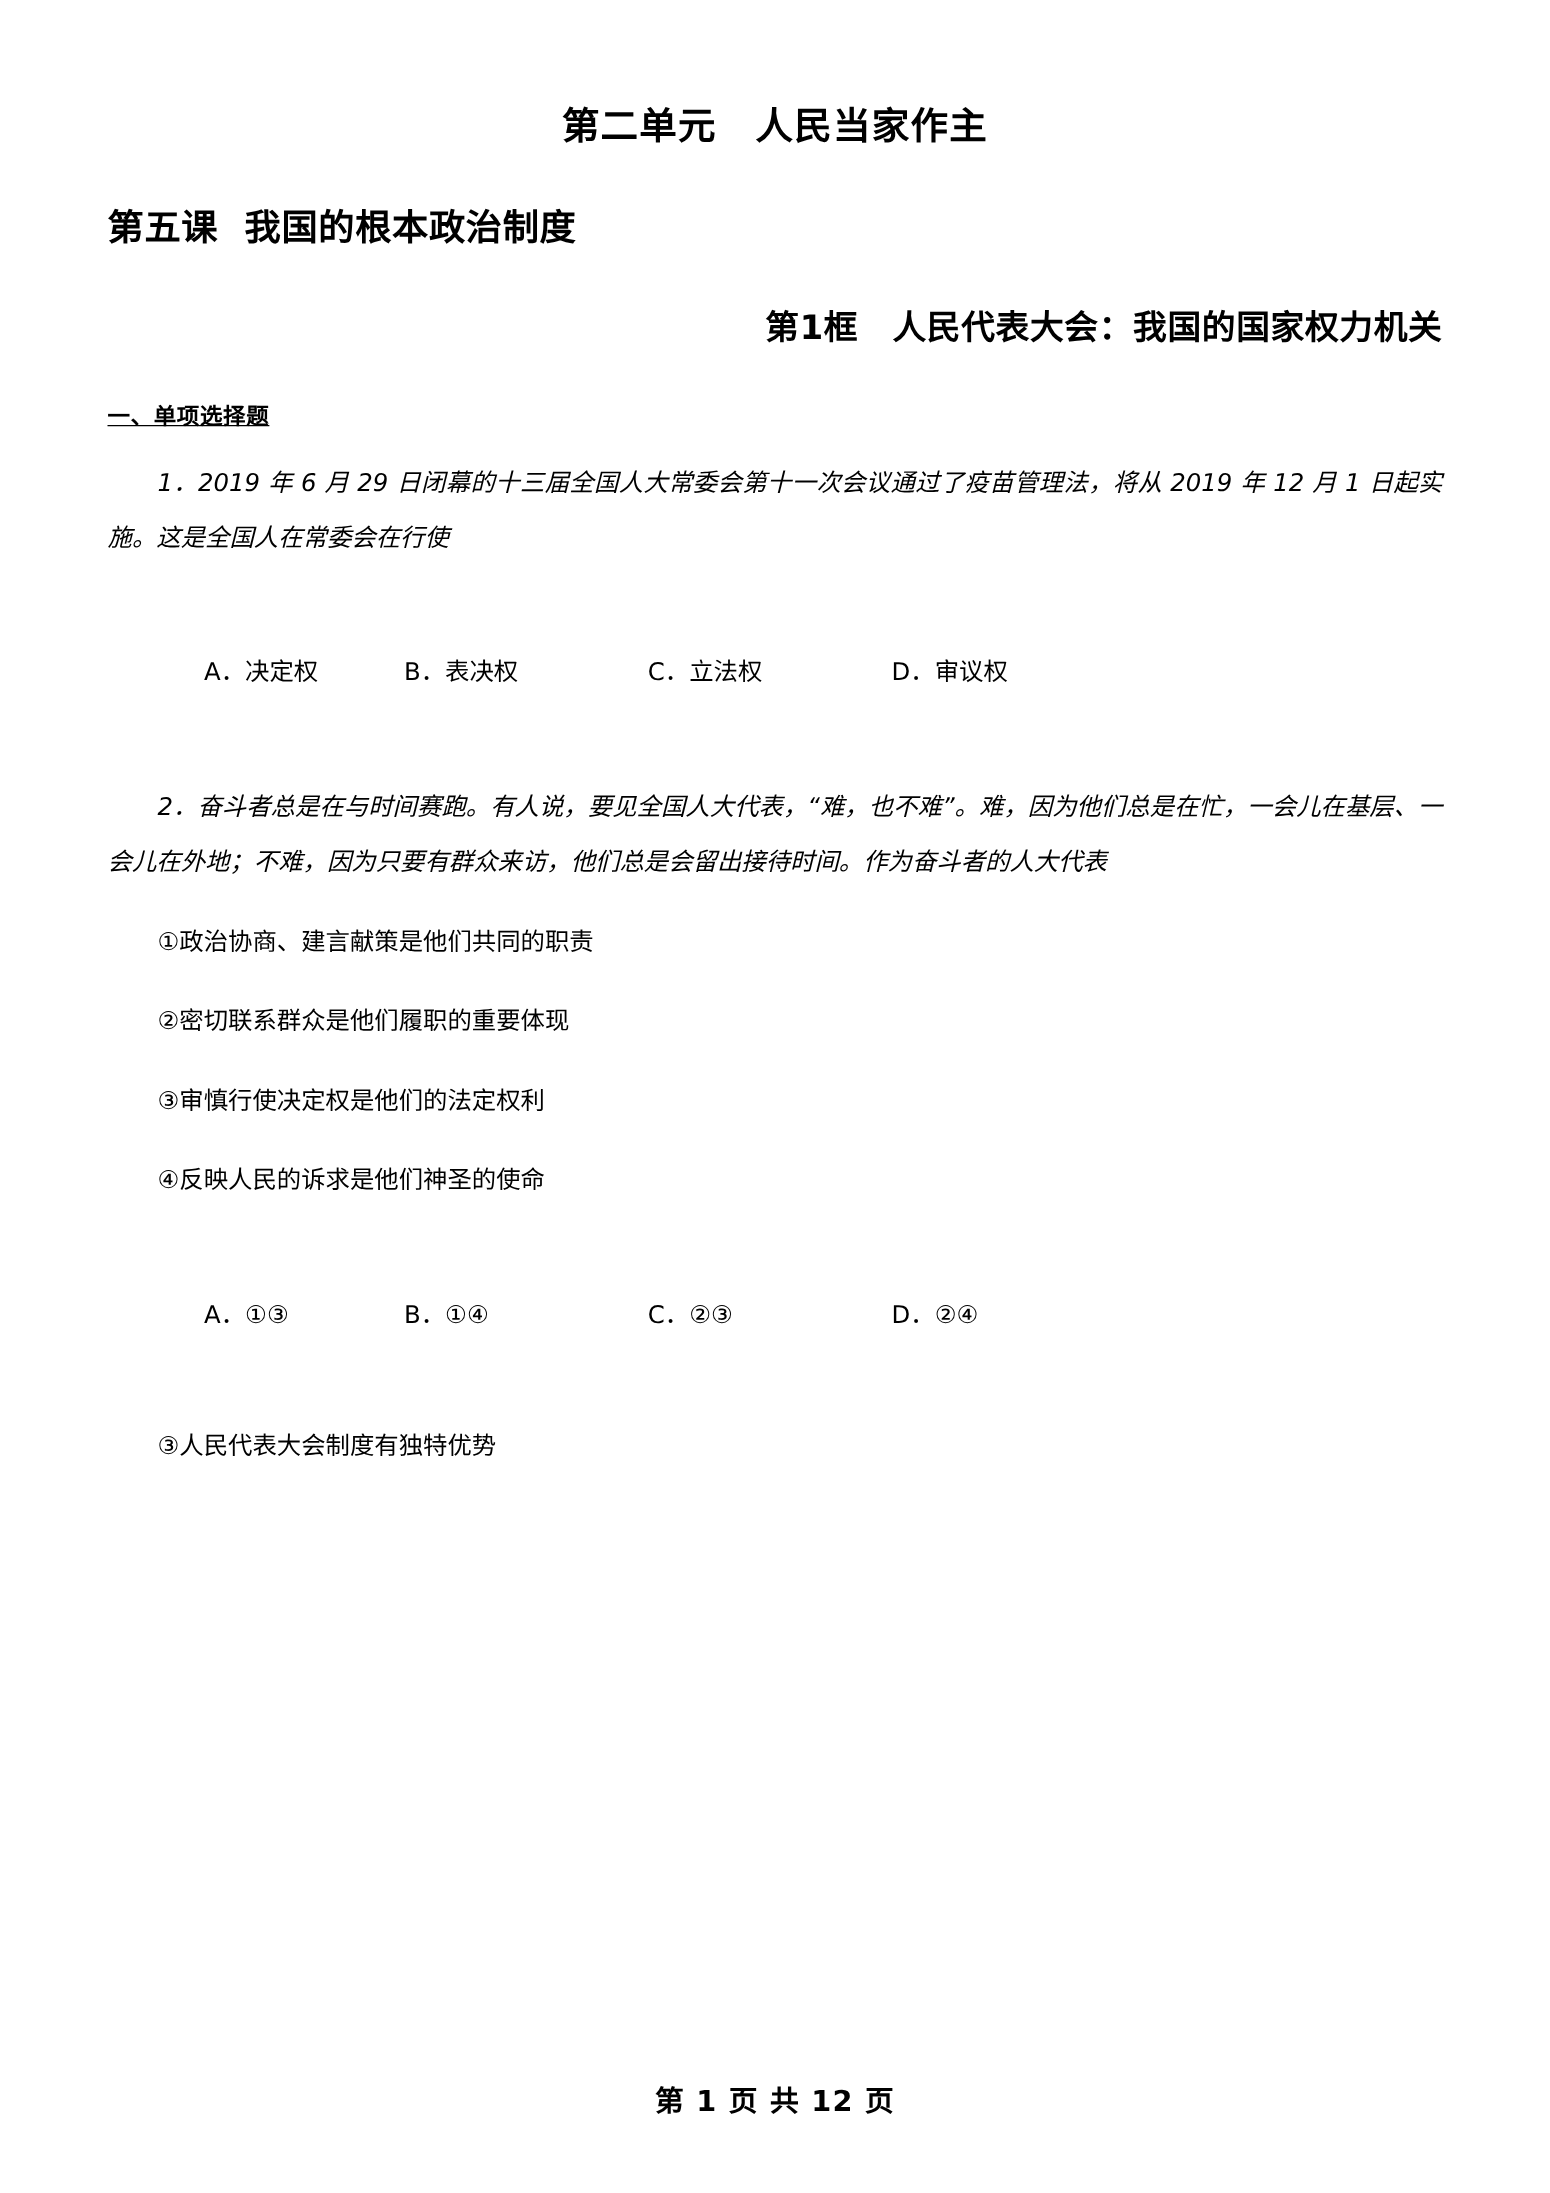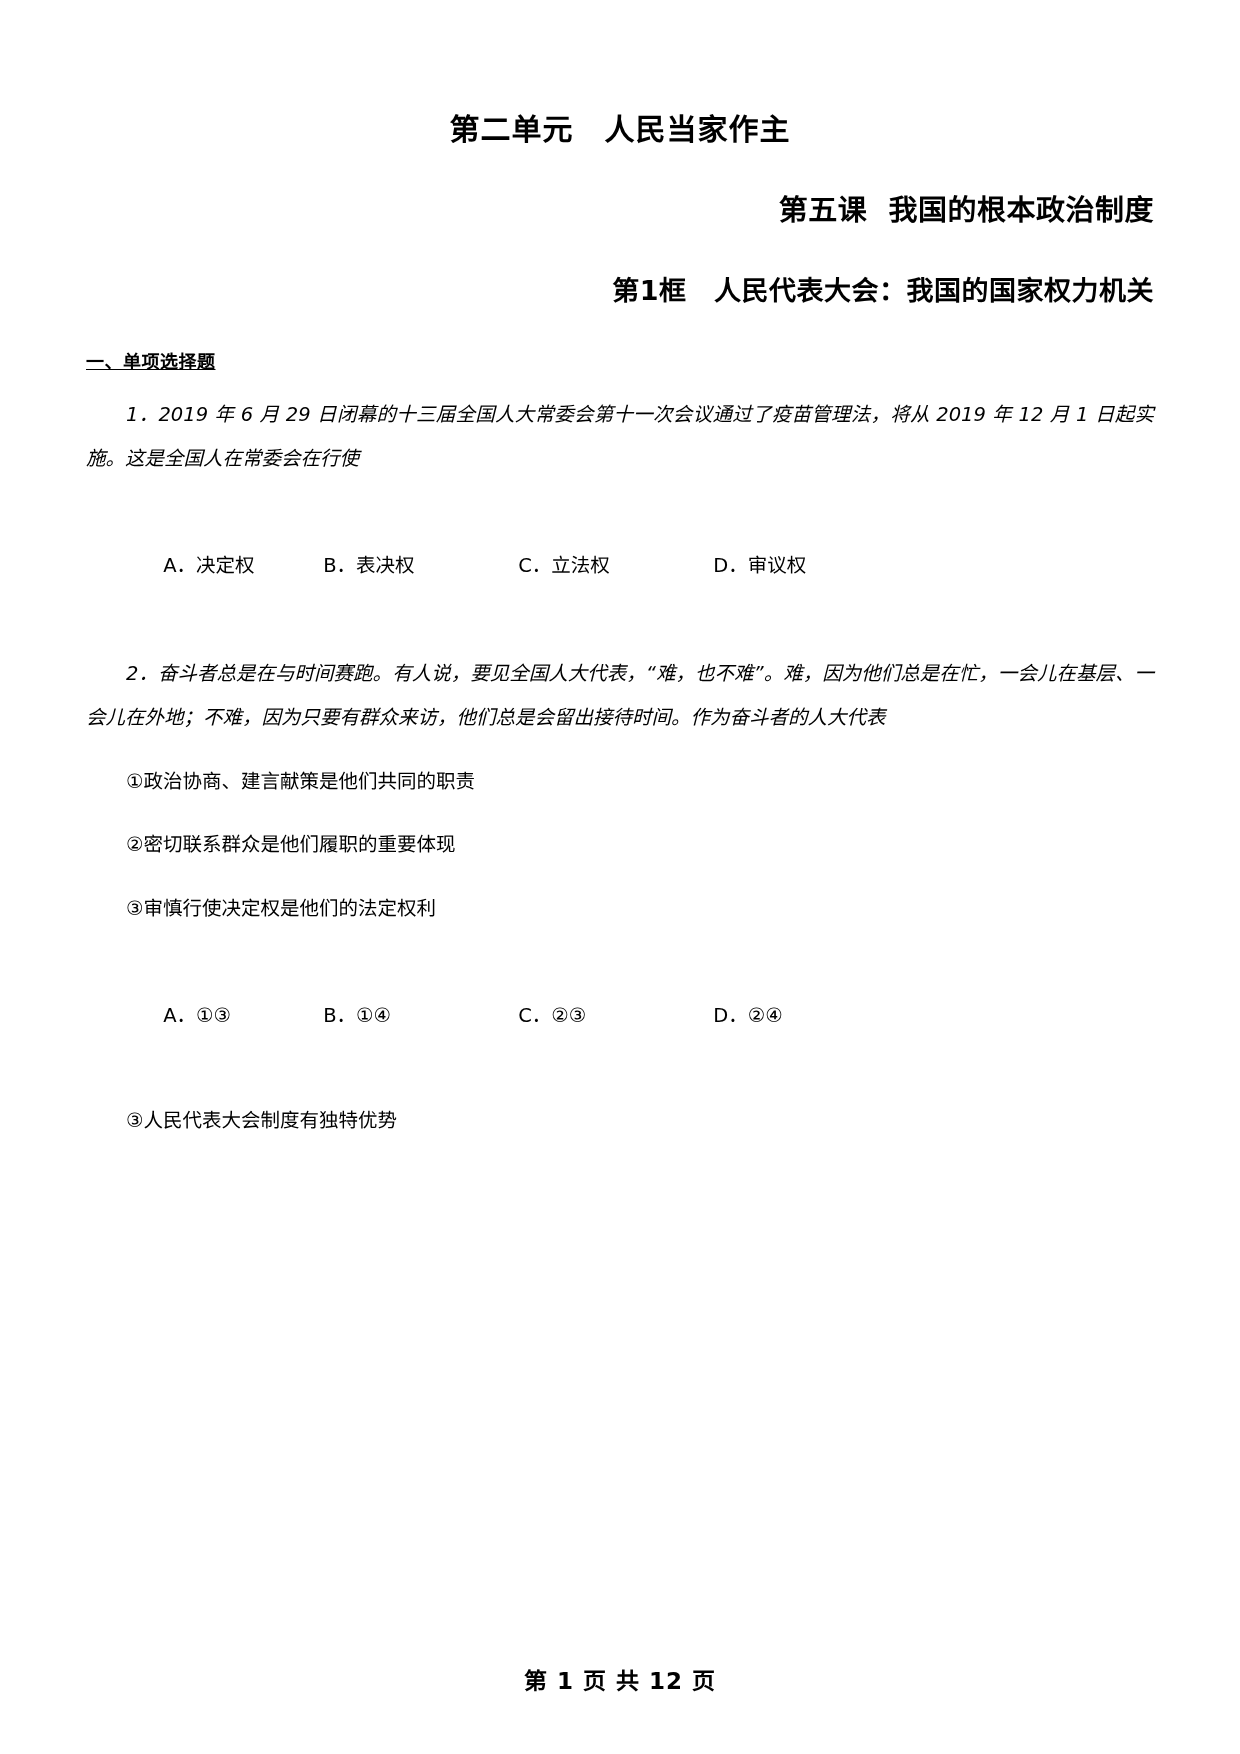--- a/index.html
+++ b/index.html
@@ -28,26 +28,26 @@
     top: 0;
     width: 1068px;
   }
 
   
   .h-unit {
     text-align: center;
     font-size: 30px;
     font-weight: bold;
     letter-spacing: 1px;
-    margin-top: 112px;
+    margin-top: 84px;
     line-height: 1.2;
     white-space: pre;
   }
   .h-lesson {
-    text-align: right;
+    text-align: left;
     font-size: 29px;
     font-weight: bold;
     letter-spacing: 0.5px;
     margin-top: 45px;
     line-height: 1.2;
     white-space: pre;
   }
   .h-frame {
     text-align: right;
     font-size: 27px;
@@ -130,20 +130,21 @@
 
     <div class="options">
       <span class="opt opt-a">A．决定权</span><span class="opt opt-b">B．表决权</span><span class="opt opt-c">C．立法权</span><span class="opt opt-d">D．审议权</span>
     </div>
 
     <p class="question">2．奋斗者总是在与时间赛跑。有人说，要见全国人大代表，“难，也不难”。难，因为他们总是在忙，一会儿在基层、一会儿在外地；不难，因为只要有群众来访，他们总是会留出接待时间。作为奋斗者的人大代表</p>
 
     <p class="sub-item">①政治协商、建言献策是他们共同的职责</p>
     <p class="sub-item">②密切联系群众是他们履职的重要体现</p>
     <p class="sub-item">③审慎行使决定权是他们的法定权利</p>
+    <p class="sub-item">④反映人民的诉求是他们神圣的使命</p>
 
     <div class="options">
       <span class="opt opt-a">A．①③</span><span class="opt opt-b">B．①④</span><span class="opt opt-c">C．②③</span><span class="opt opt-d">D．②④</span>
     </div>
 
 
     <p class="sub-item">③人民代表大会制度有独特优势</p>
 
   </div>
 

